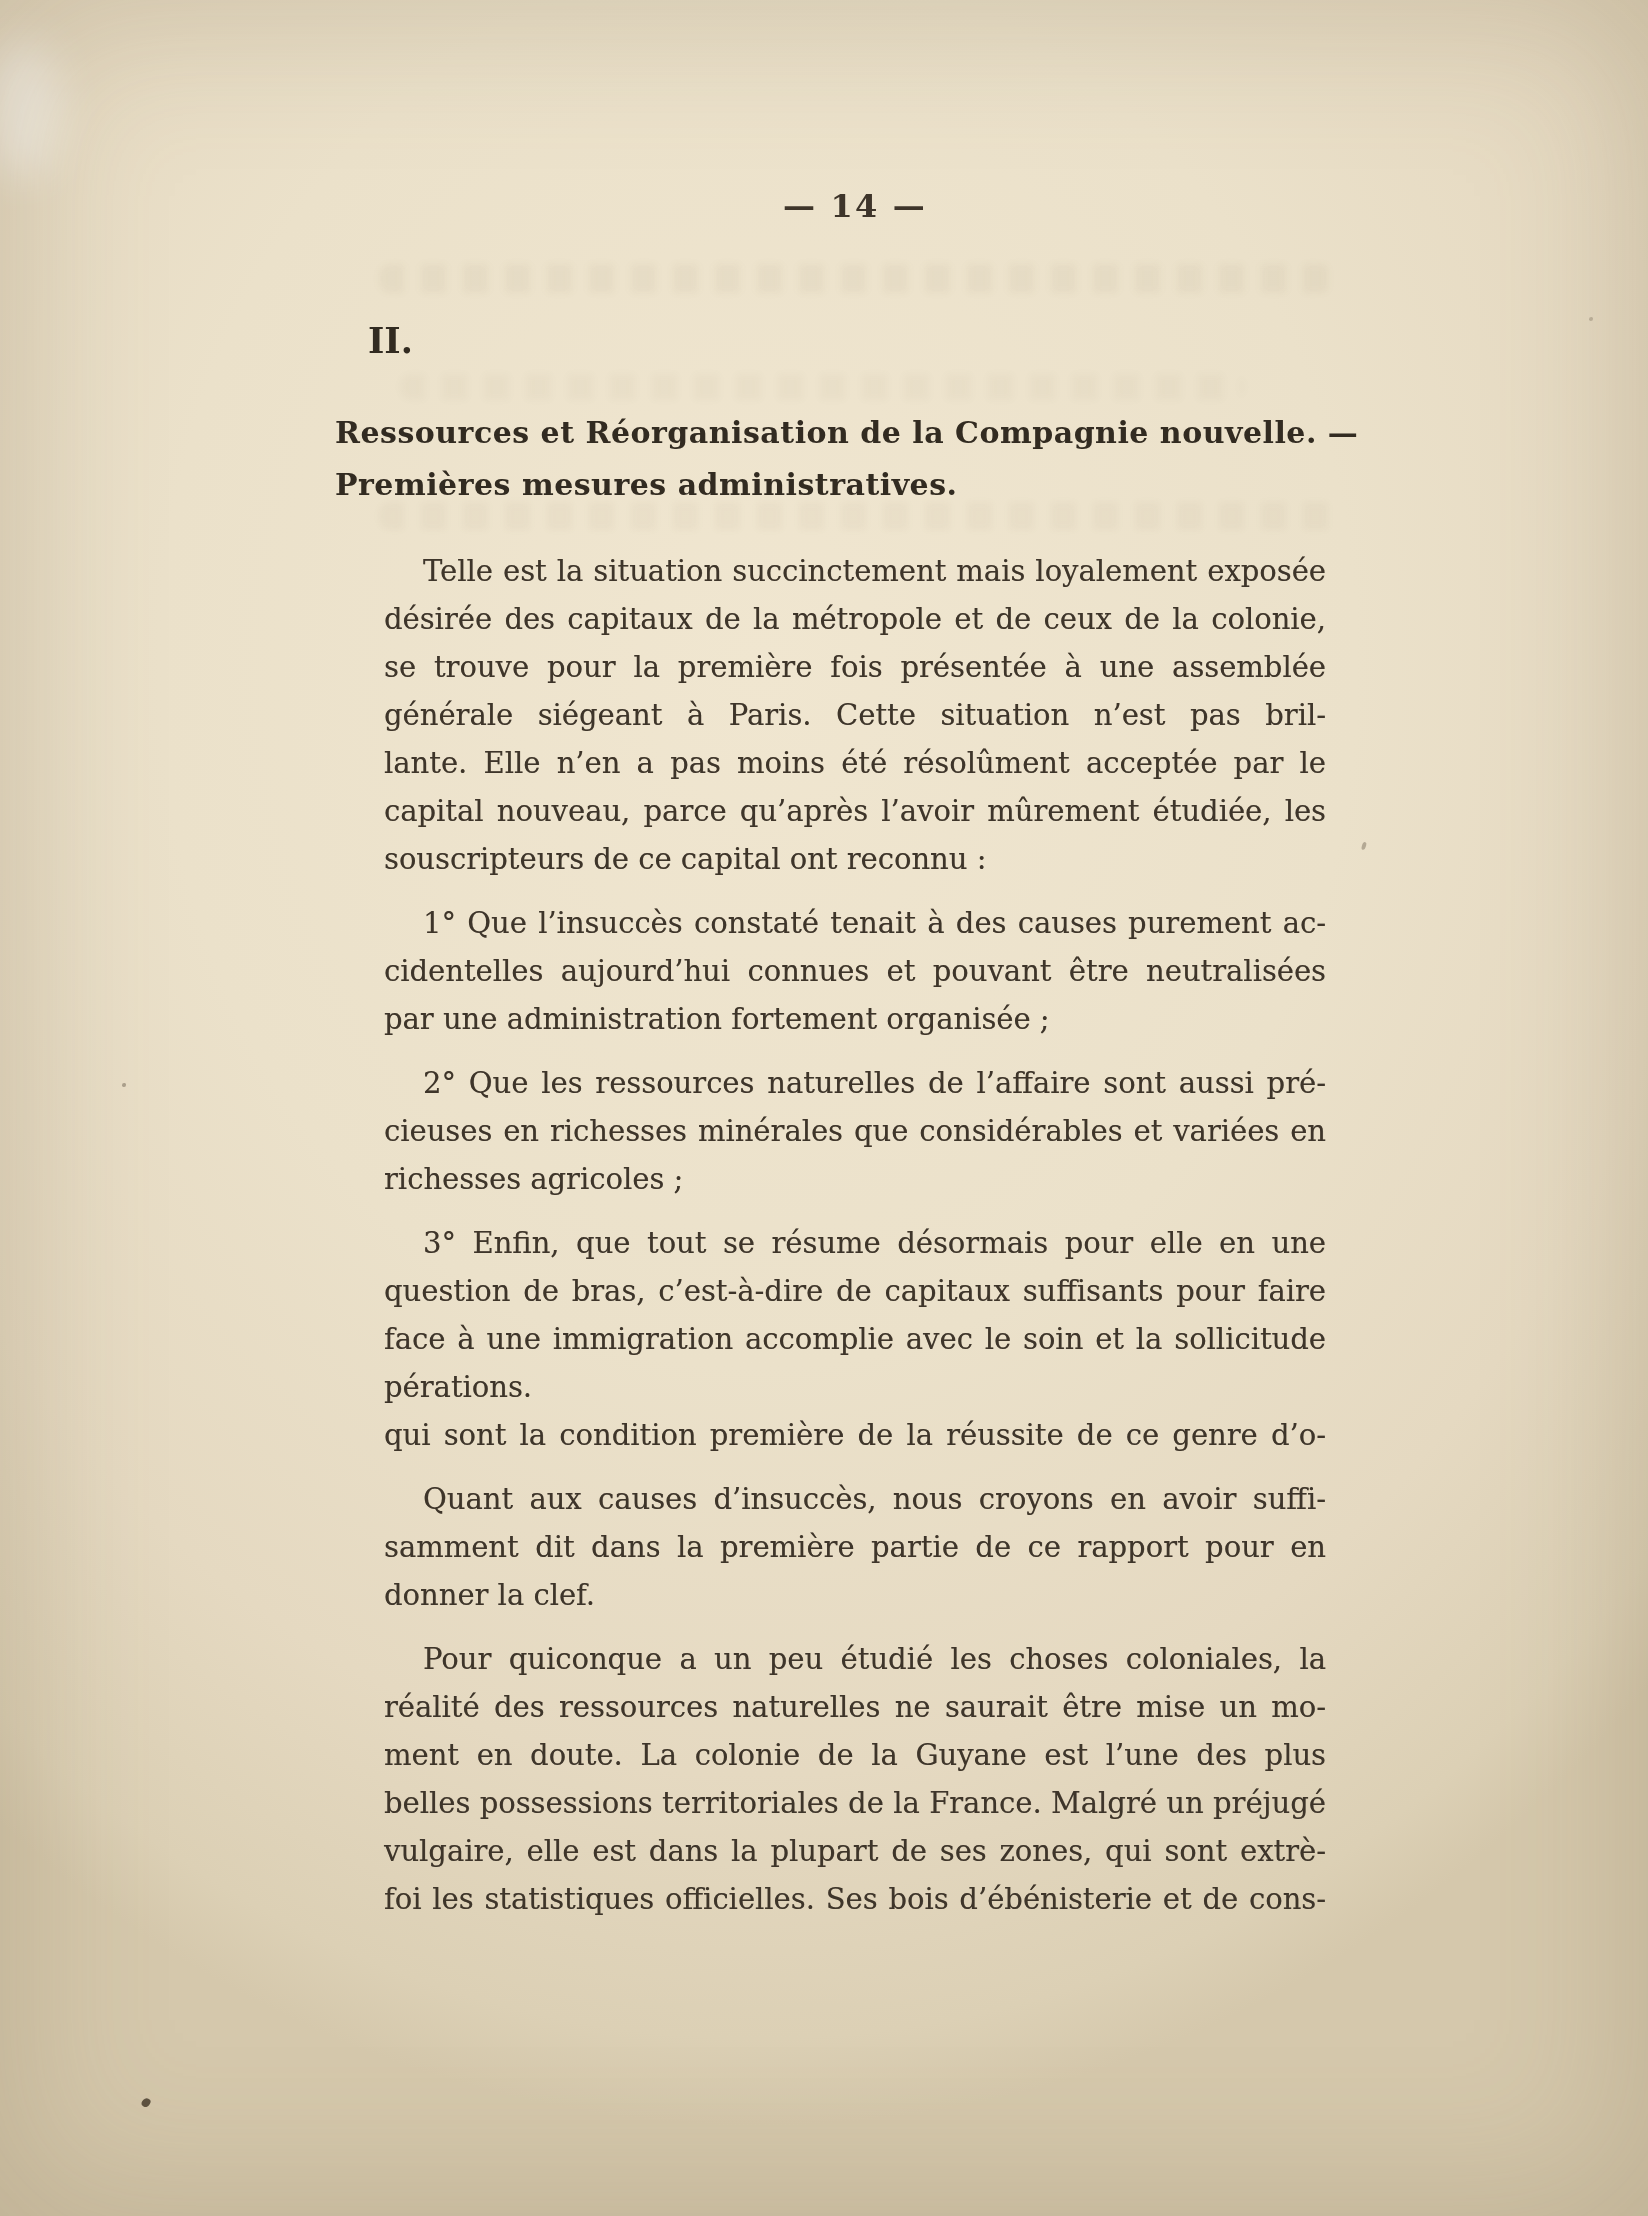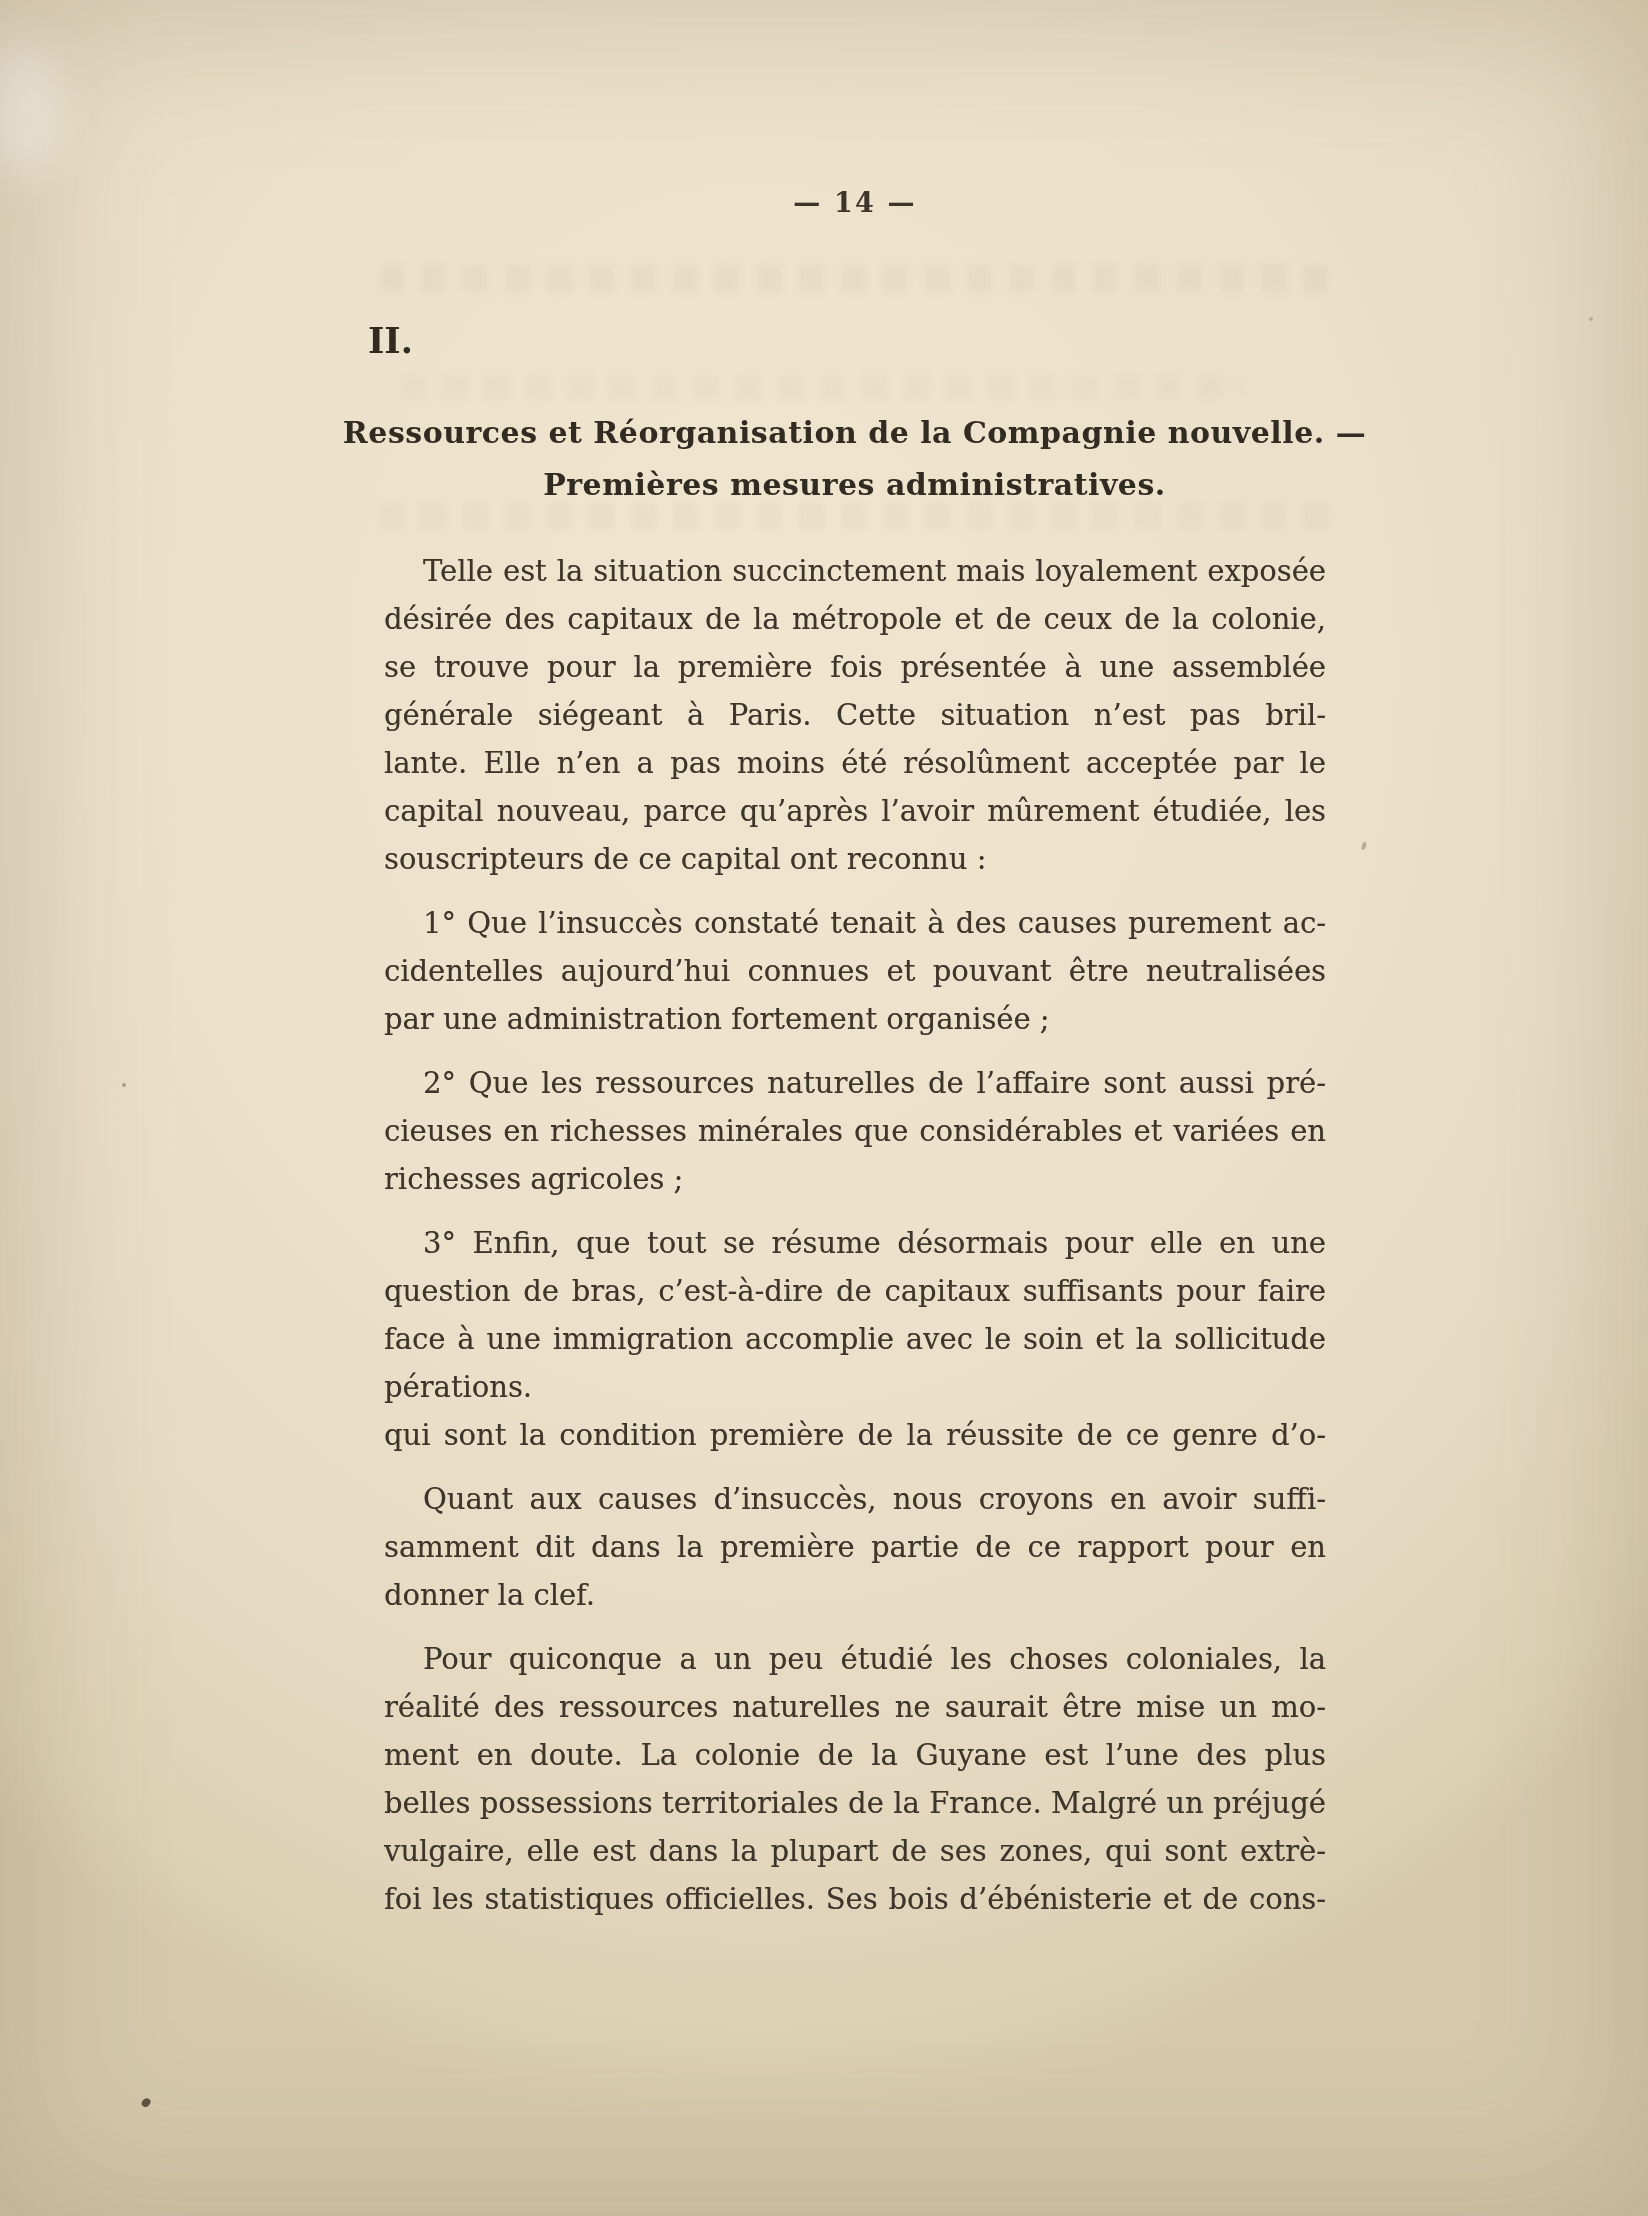--- a/index.html
+++ b/index.html
@@ -24,31 +24,31 @@
     position: absolute; inset: 0; pointer-events: none;
     box-shadow: inset 0 0 141px 27px rgba(125, 105, 75, 0.22);
   }
   .light-patch {
     position: absolute; left: -16px; top: 38px; width: 76px; height: 141px;
     background: rgba(255,255,255,0.5); filter: blur(21.6px); border-radius: 50%;
   }
 
   .pagenum {
     position: absolute; left: 368px; width: 974px; top: 187px;
-    text-align: center; font-size: 27px; letter-spacing: 2.2px;
+    text-align: center; font-size: 32px; letter-spacing: 2.2px;
     color: var(--ink, #3e352a); font-weight: bold;
   }
   .section-numeral {
     position: absolute; left: 368px; width: 974px; top: 320px;
     text-align: left; font-size: 35px; font-weight: bold;
     color: var(--ink_heading, #322b21);
   }
   .heading {
     position: absolute; left: 335px; width: 1039px; top: 407px;
-    text-align: center; font-weight: bold; font-size: 30px; line-height: 52px;
+    font-weight: bold; font-size: 30px; line-height: 52px;
     color: var(--ink_heading, #322b21); letter-spacing: 0.5px;
   }
   .heading .h-line { white-space: nowrap; }
 
   .body-col {
     position: absolute; left: 368px; top: 531px; width: 974px;
     font-size: 29px; line-height: 48px;
   }
   .para { margin: 16px; padding: 0; }
   .ln {

